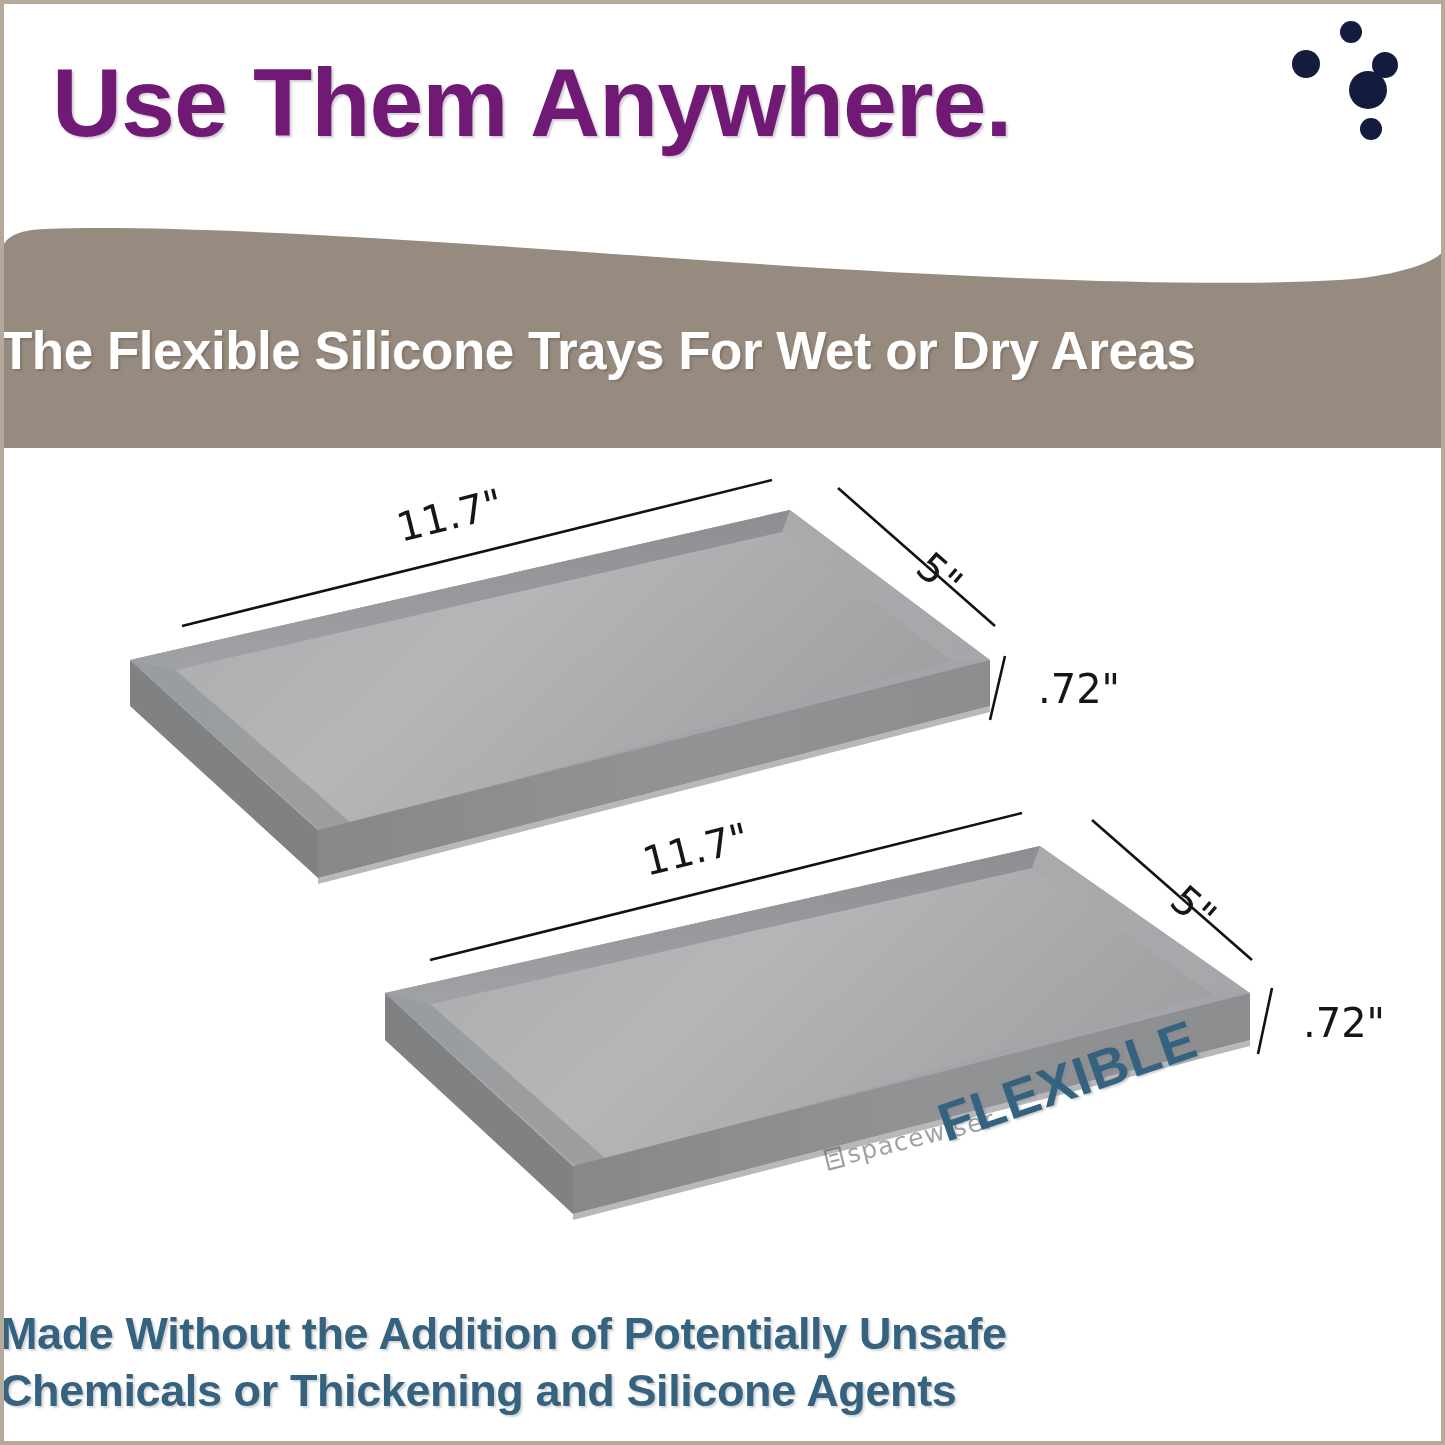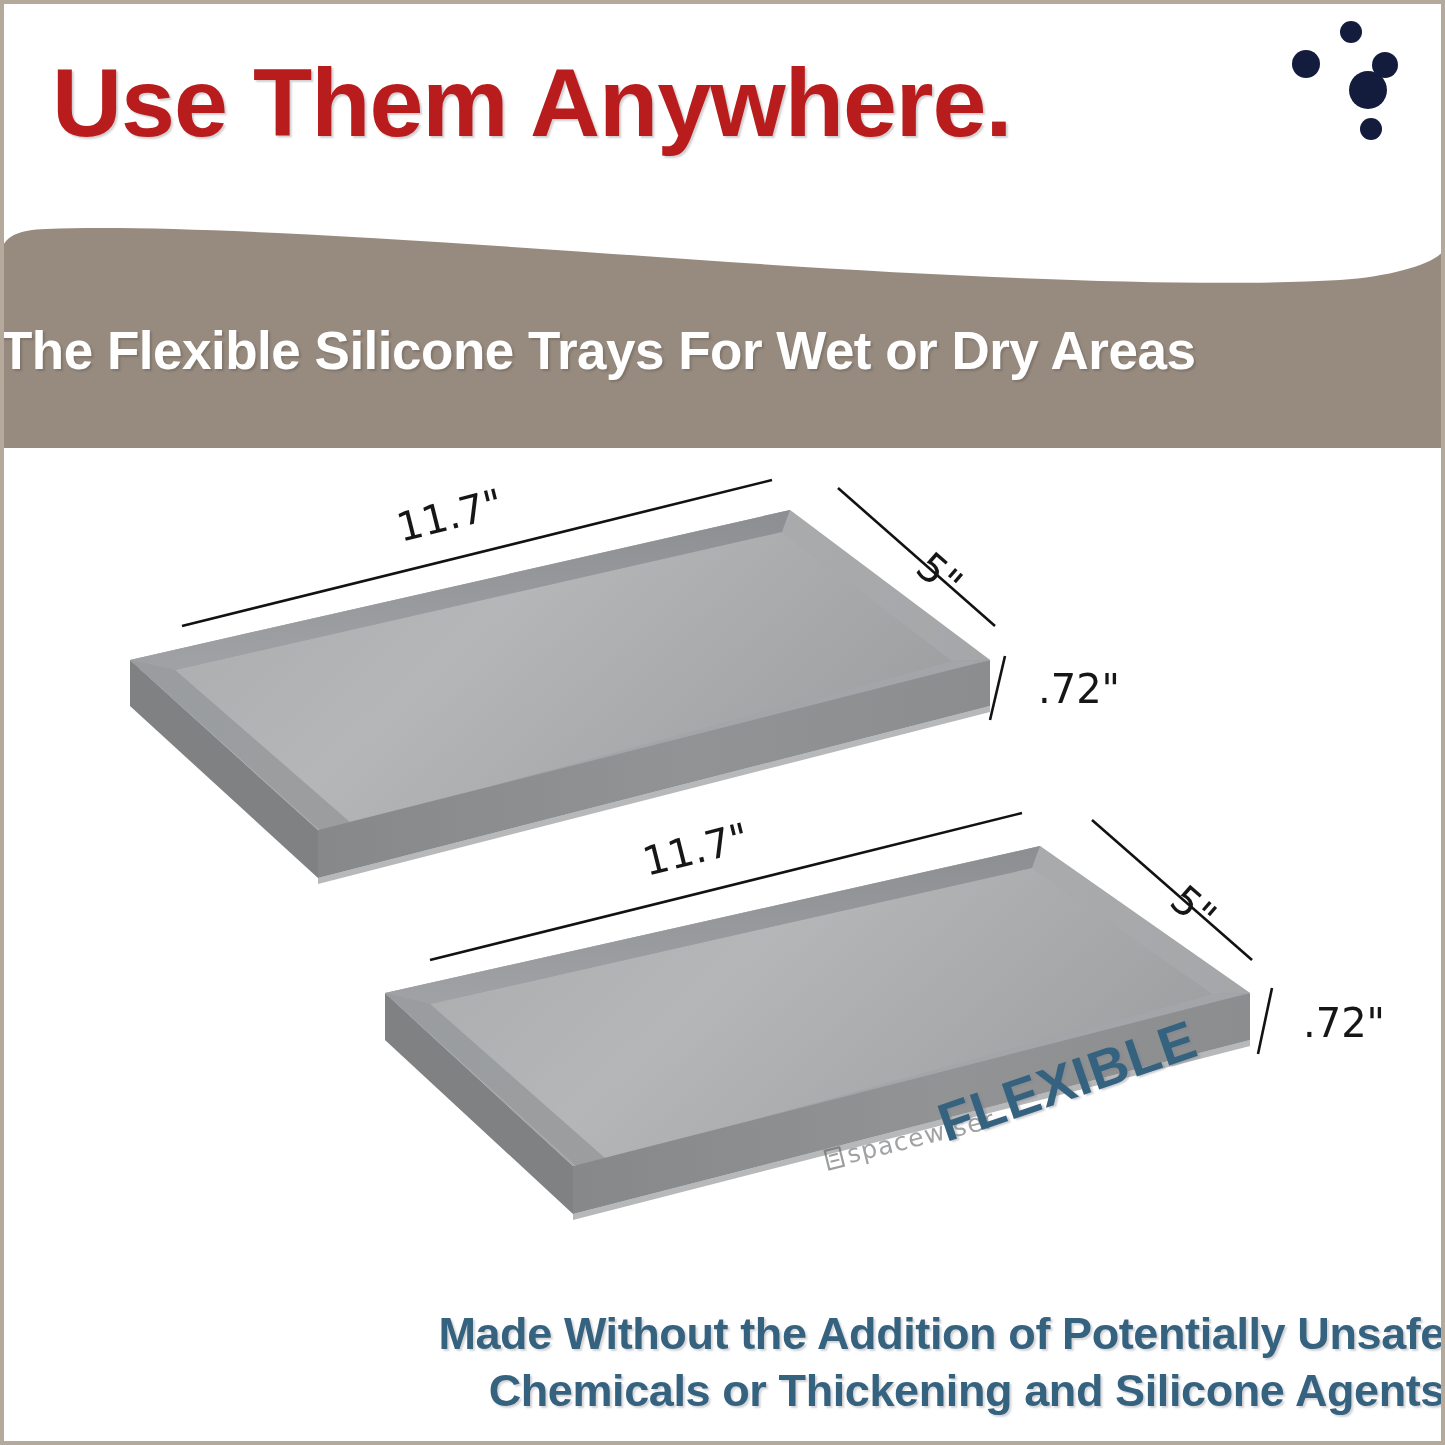--- a/index.html
+++ b/index.html
@@ -28,21 +28,21 @@
   }
 
   
   #headline {
     position: absolute;
     left: 52px;
     top: 52px;
     font-size: 97px;
     font-weight: 700;
     letter-spacing: -1px;
-    color: #b91c1c;
+    color: #701a75;
     line-height: 1.05;
     white-space: nowrap;
     text-shadow: 2px 2px 2px rgba(120,120,130,0.35);
   }
   #dot-cluster {
     position: absolute;
     left: 1288px;
     top: 22px;
     width: 150px;
     height: 150px;
@@ -118,21 +118,21 @@
     text-shadow: 2px 2px 2px rgba(130,130,140,0.4);
     z-index: 25;
   }
 
   
   #footer {
     position: absolute;
     left: 0;
     top: 1305px;
     width: 1445px;
-    text-align: right;
+    text-align: left;
     color: #35627f;
     font-size: 45px;
     font-weight: 700;
     line-height: 1.27;
     letter-spacing: -0.4px;
     text-shadow: 2px 2px 2px rgba(120,120,130,0.32);
   }
 </style>
 </head>
 <body>

